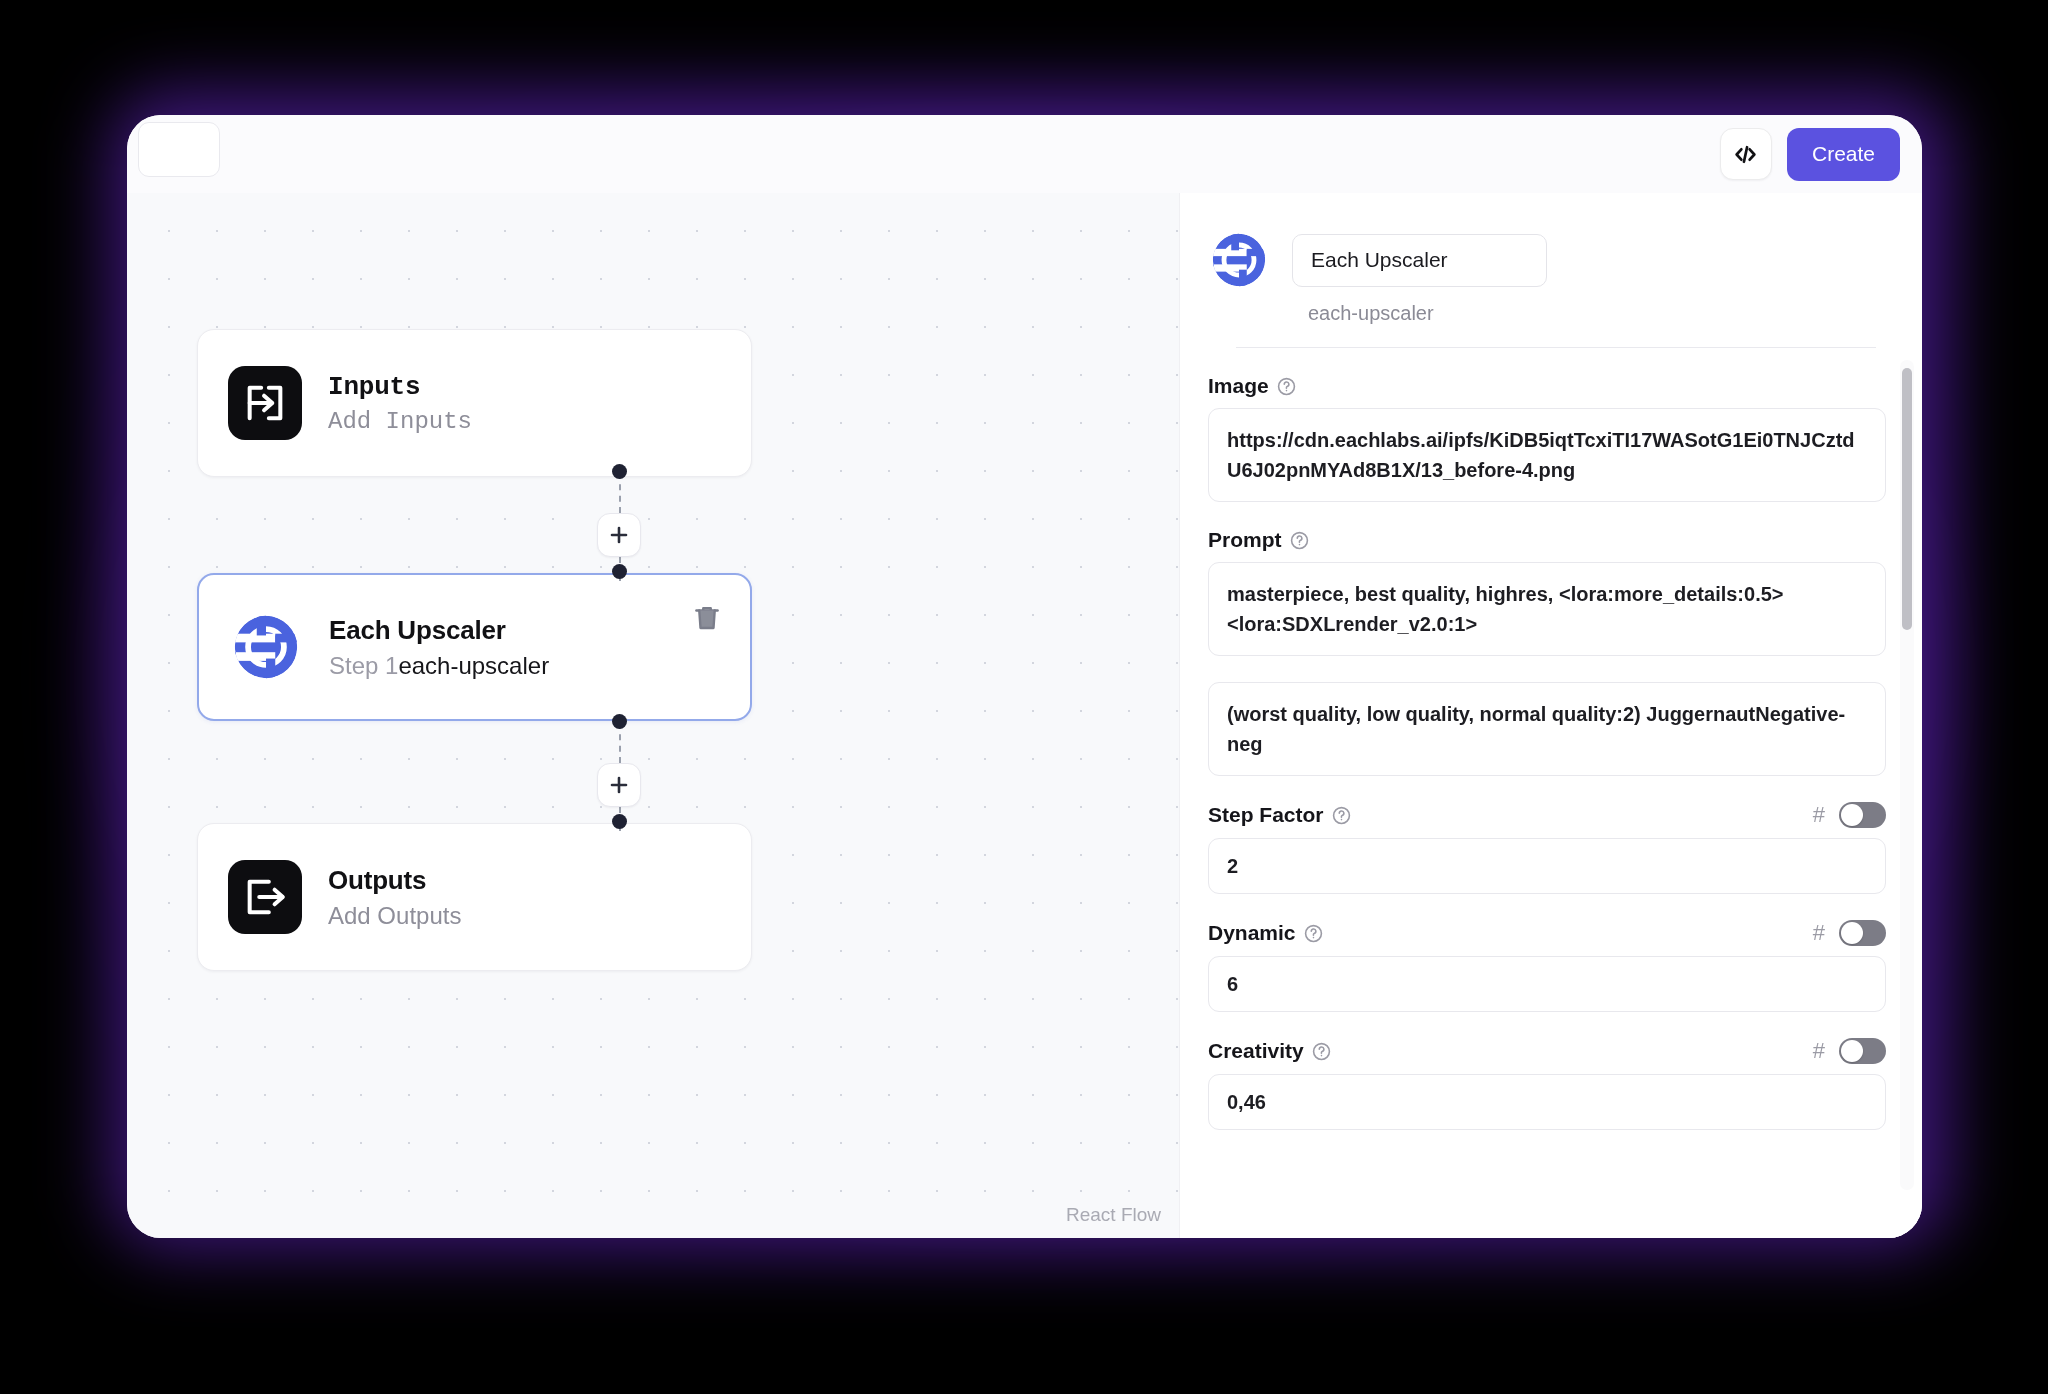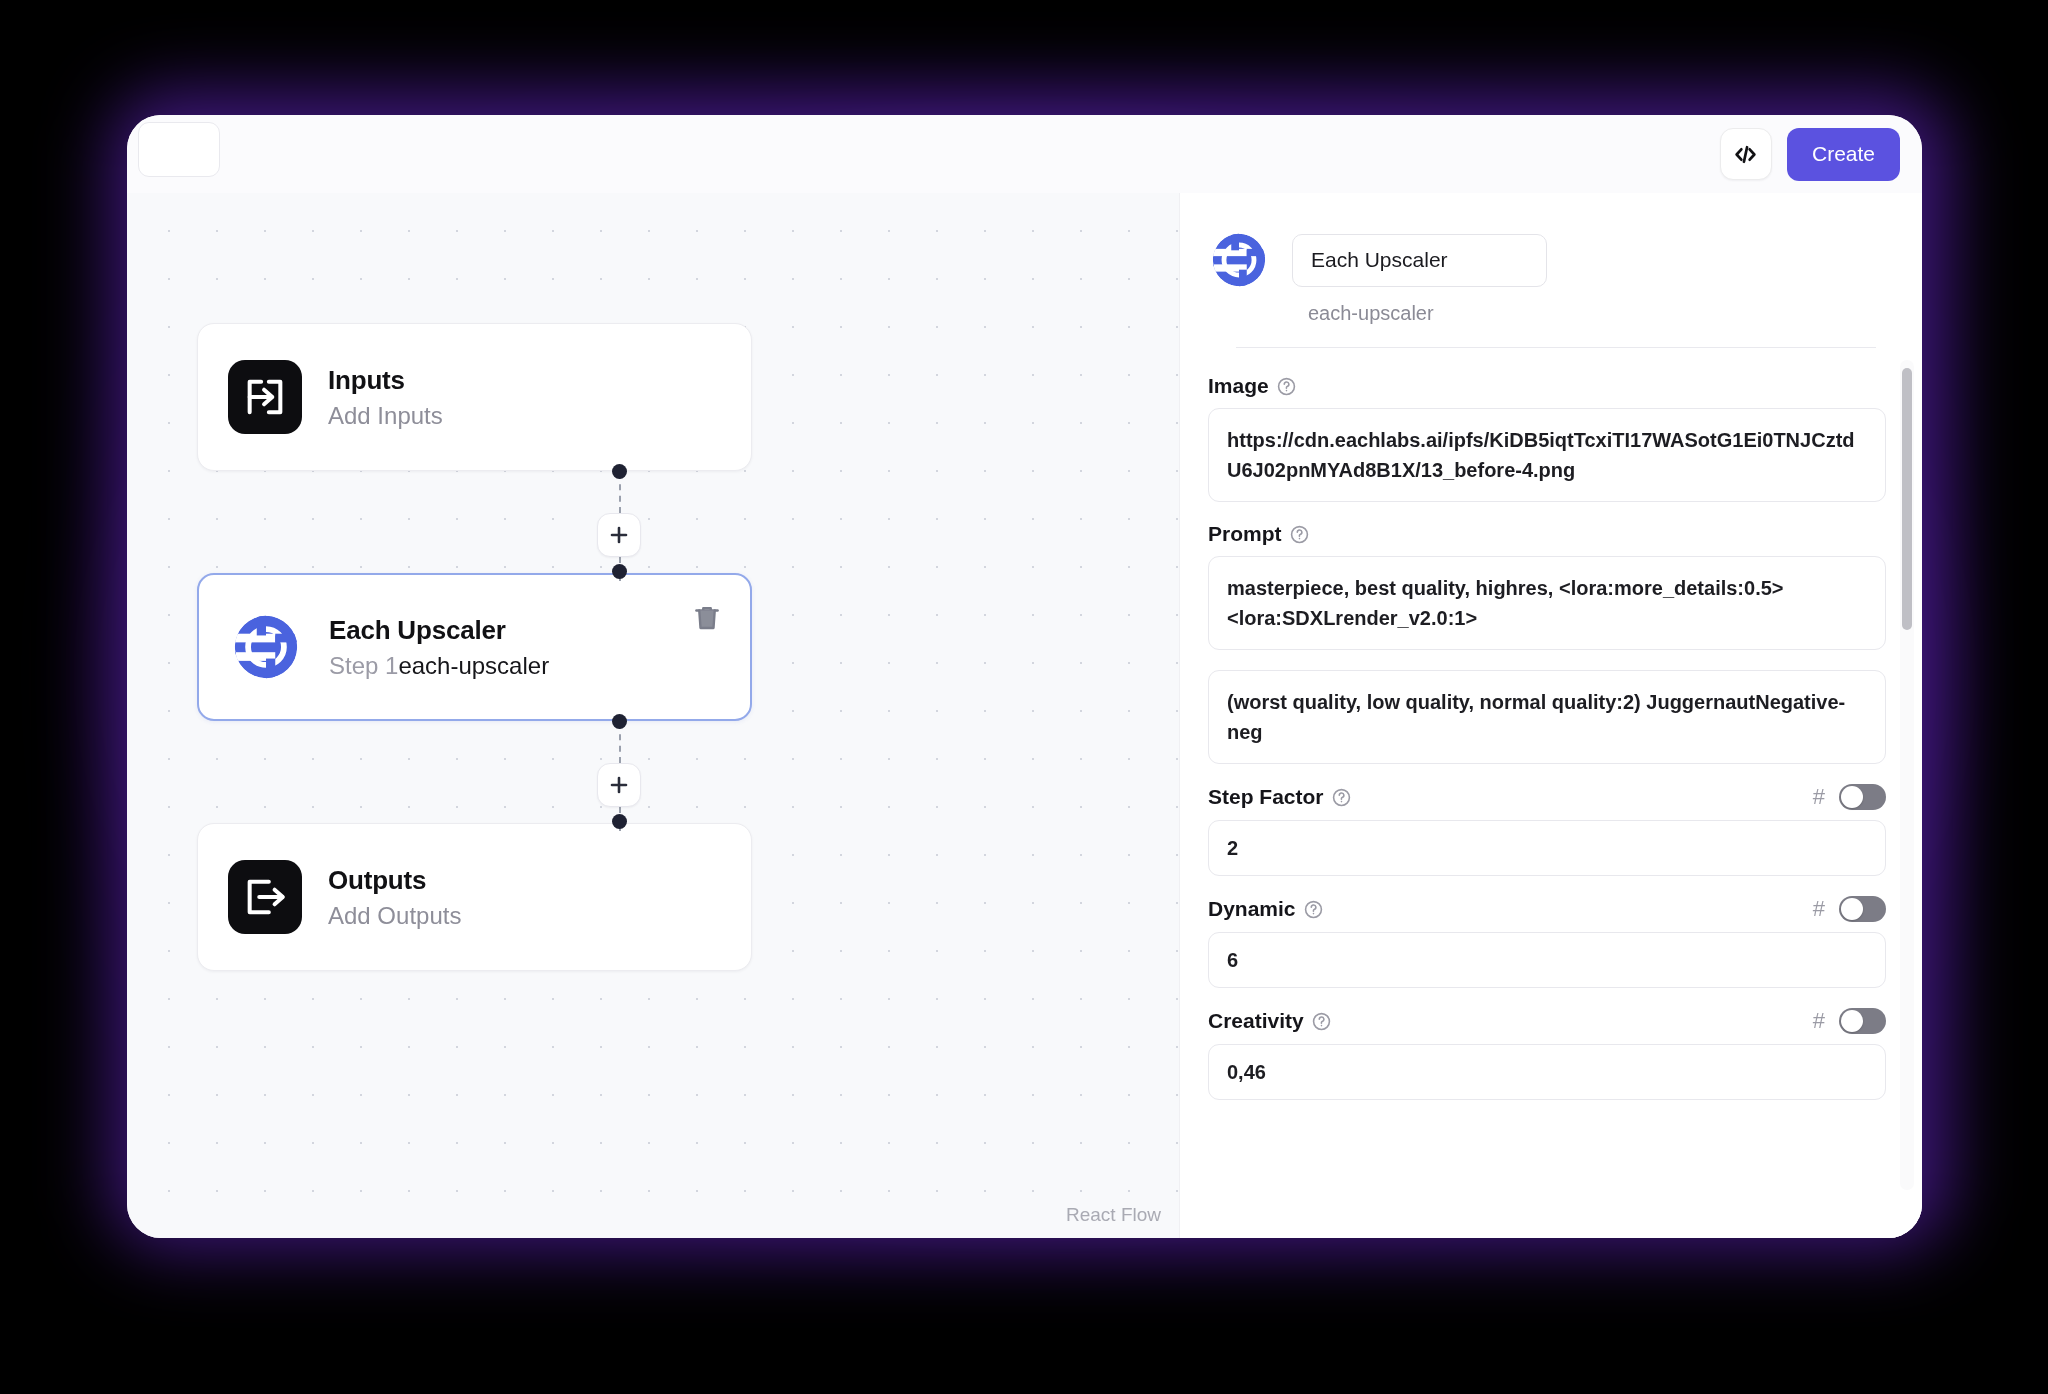--- a/index.html
+++ b/index.html
@@ -143,21 +143,21 @@
     align-items: center;
     padding: 0 30px;
     cursor: pointer;
   }
   .node.io { height: 148px; }
   .node.step {
     height: 148px;
     border: 2px solid #93a9ea;
     box-shadow: 0 1px 4px rgba(80,100,200,0.10);
   }
-  #node-inputs  { top: 130px; }
+  #node-inputs  { top: 136px; font-family: Liberation Mono, monospace; }
   #node-step    { top: 380px; }
   #node-outputs { top: 630px; }
 
   .io-icon {
     width: 74px; height: 74px;
     background: #0d0d10;
     border-radius: 17px;
     display: flex; align-items: center; justify-content: center;
     flex: 0 0 74px;
   }
@@ -265,21 +265,21 @@
     border-top: 1px solid #e9e9ee;
   }
 
   .panel-scroll {
     position: relative;
     flex: 1;
     overflow: hidden;
     padding: 26px 36px 0 28px;
     min-height: 0;
   }
-  .field { margin-bottom: 20px; }
+  .field { margin-bottom: 26px; }
   .field-label-row {
     display: flex;
     align-items: center;
     justify-content: space-between;
     margin-bottom: 10px;
   }
   .field-label {
     display: flex;
     align-items: center;
     gap: 8px;

